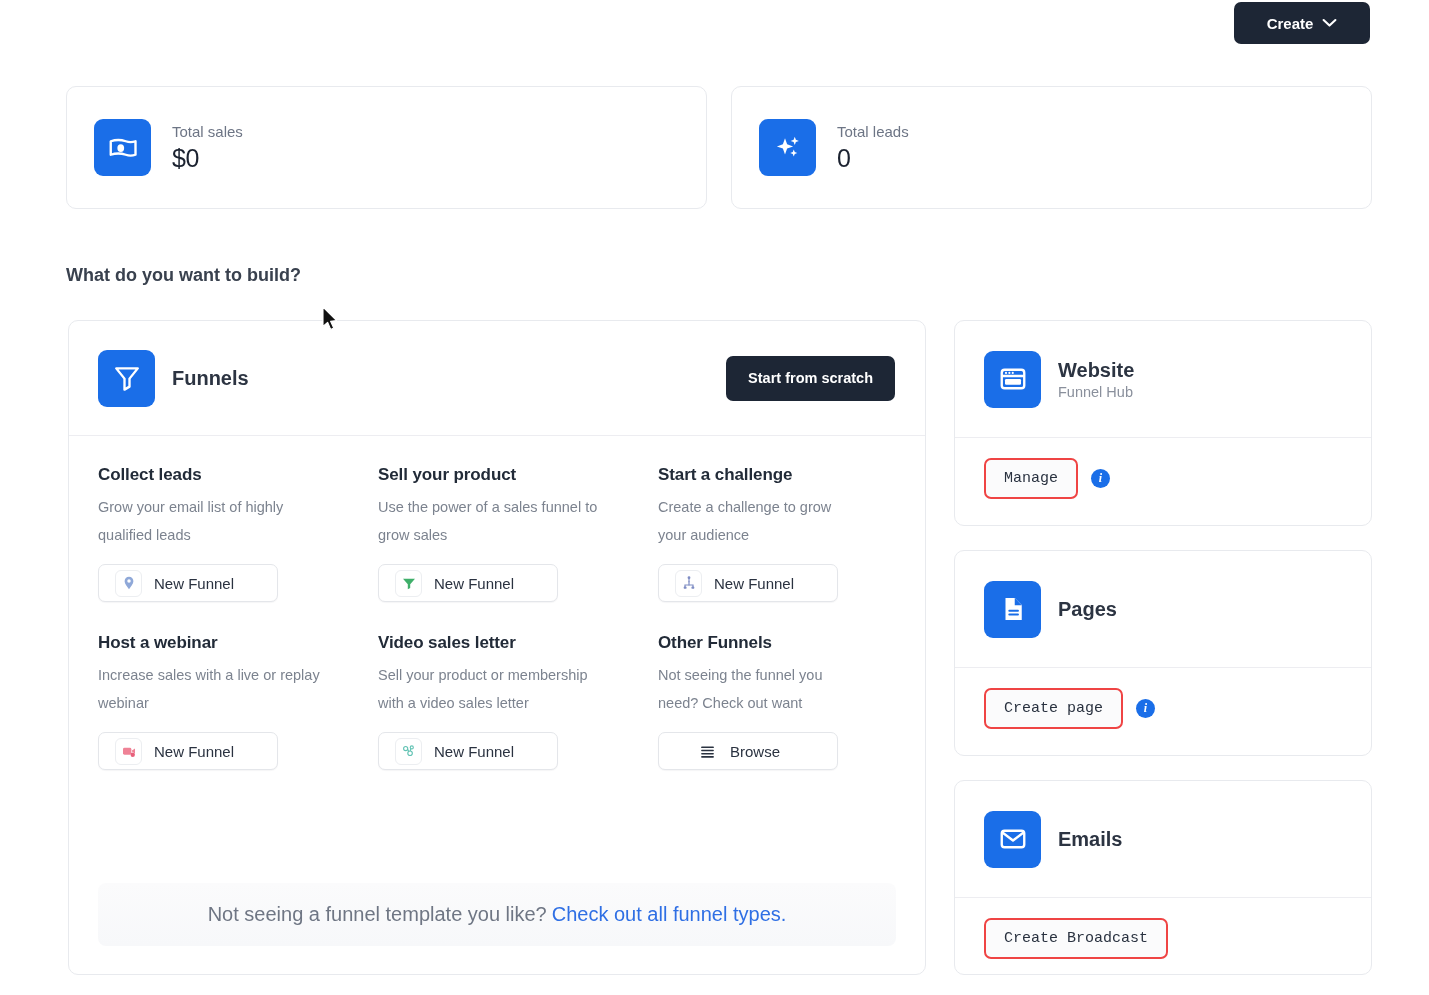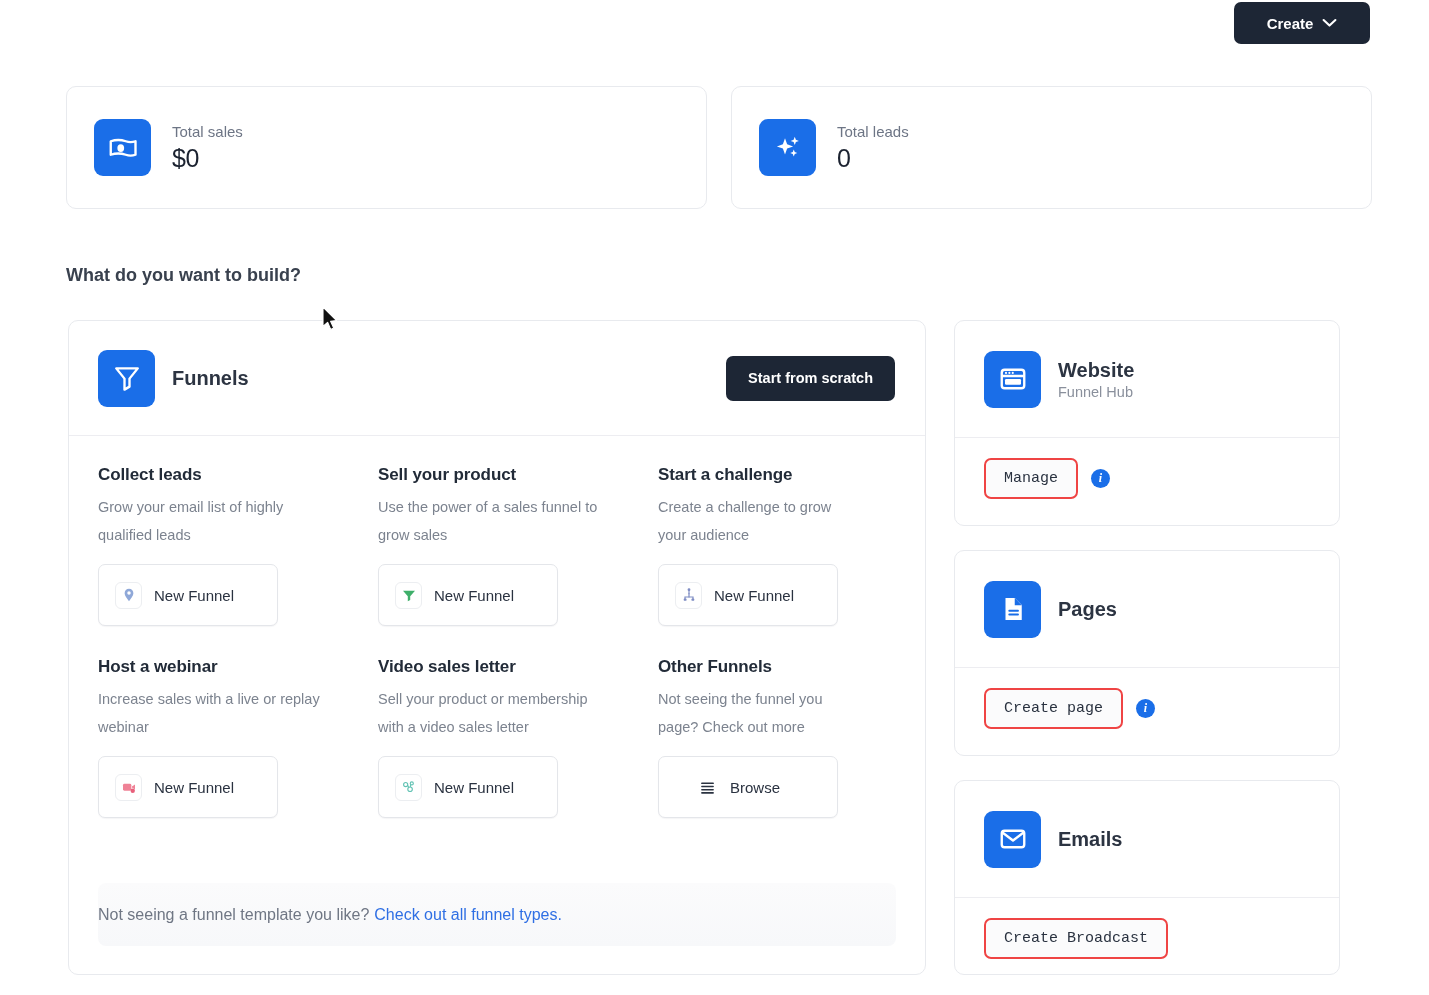--- a/index.html
+++ b/index.html
@@ -81,46 +81,46 @@
     row-gap: 0;
   }
   .funnel-item { padding-right: 22px; }
   .funnel-item.row2 { margin-top: 31px; }
   .fi-title { font-size: 17px; font-weight: 600; color: #222b38; letter-spacing: -0.1px; }
   .fi-desc {
     margin-top: 8px; font-size: 14.5px; line-height: 28px; color: #7c838f;
     max-width: 238px;
   }
   .fi-btn {
-    margin-top: 15px; height: 62px; min-width: 180px; width: 180px;
+    margin-top: 15px; height: 38px; min-width: 180px; width: 180px;
     background: #ffffff; border: 1px solid #e4e6ea; border-radius: 7px;
     display: inline-flex; align-items: center; gap: 12px; padding: 0 16px;
     font-size: 15px; color: #2a3240; cursor: pointer;
     box-shadow: 0 1px 1px rgba(16,24,40,.04);
     font-family: "Liberation Sans", sans-serif;
   }
   .fi-btn .mini {
     width: 27px; height: 27px; border-radius: 6px; background: #ffffff;
     border: 1px solid #eceef1; display:flex; align-items:center; justify-content:center;
     flex: 0 0 auto;
   }
   .fi-btn.browse { gap: 14px; }
 
   .banner {
     position: absolute; left: 29px; right: 29px; bottom: 28px;
     height: 63px; border-radius: 8px;
     background: linear-gradient(180deg,#fbfbfc 0%, #f7f8fa 100%);
-    display: flex; align-items: center; 
-    font-size: 16px; color: #6f7684;
+    display: flex; align-items: center; justify-content: center;
+    font-size: 20px; color: #6f7684;
   }
   .banner a { color: #2f6fe4; text-decoration: none; margin-left: 5px; }
 
   
   .side-card {
-    position: absolute; left: 954px; width: 386px;
+    position: absolute; left: 954px; width: 418px;
     background: #ffffff; border: 1px solid #e8eaee; border-radius: 10px;
     overflow: hidden;
   }
   #card-website { top: 320px; height: 206px; }
   #card-pages   { top: 550px; height: 206px; }
   #card-emails  { top: 780px; height: 195px; }
   .side-head {
     height: 117px; display: flex; align-items: center; gap: 17px;
     padding-left: 29px; border-bottom: 1px solid #ededf1;
   }
@@ -280,21 +280,21 @@
                   <path d="M14.6 8.2 L14.1 11.8"></path>
               </g>
             </svg>
           </span>
           <span>New Funnel</span>
         </button>
       </div>
 
       <div class="funnel-item row2">
         <div class="fi-title">Other Funnels</div>
-        <div class="fi-desc">Not seeing the funnel you page? Check out more</div>
+        <div class="fi-desc">Not seeing the funnel you need? Check out want</div>
         <button class="fi-btn browse">
           <span style="margin-left:24px;display:flex">
             <svg width="17" height="17" viewBox="0 0 24 24">
               <g fill="#2a3240">
                 <rect x="3" y="5" width="18" height="2.2" rx="1"></rect>
                 <rect x="3" y="9.5" width="18" height="2.2" rx="1"></rect>
                 <rect x="3" y="14" width="18" height="2.2" rx="1"></rect>
                 <rect x="3" y="18.5" width="18" height="2.2" rx="1"></rect>
               </g>
             </svg>

